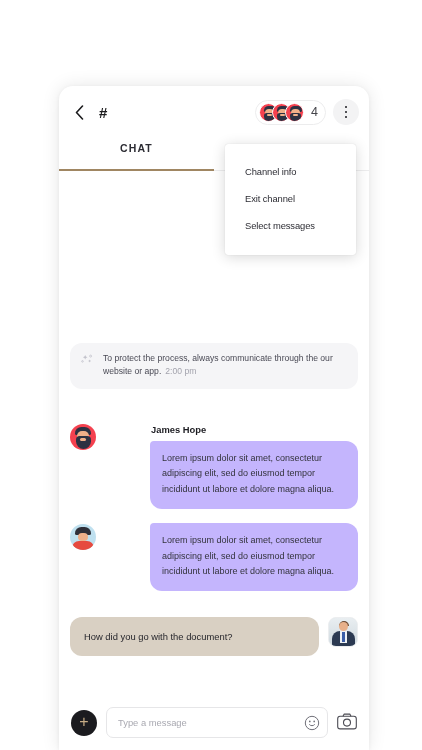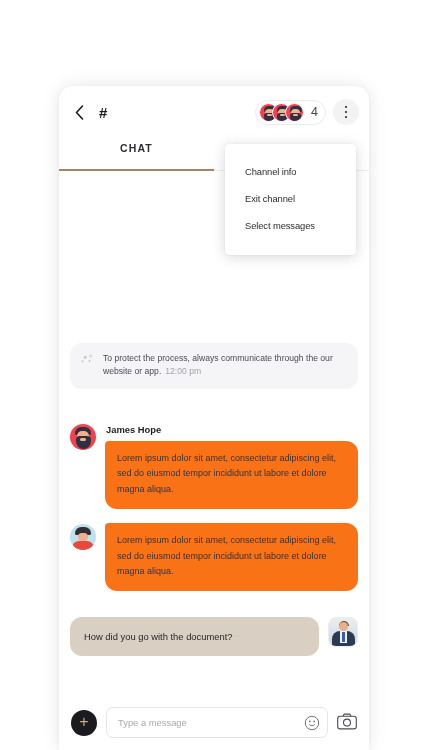--- a/index.html
+++ b/index.html
@@ -154,27 +154,27 @@
   .av.blue { background: #bfe0ef; }
   .av .hair2 { position: absolute; left: 5px; top: 3px; width: 16px; height: 8px; background: #2d3142; border-radius: 8px 8px 2px 2px; }
   .av .skin2 { position: absolute; left: 7px; top: 7px; width: 12px; height: 12px; background: #f0b089; border-radius: 5px; }
   .av .beard2 { position: absolute; left: 5.5px; top: 12px; width: 15px; height: 13px; background: #2d3142; border-radius: 4px 4px 8px 8px; }
   .av .mouth2 { position: absolute; left: 10px; top: 14px; width: 6px; height: 3px; background: #f0b089; border-radius: 2px; }
   
   .av.blue .hair2 { background: #2f2f38; }
   .av.blue .body2 { position: absolute; left: 2px; top: 17px; width: 22px; height: 11px; background: #e64a3f; border-radius: 7px 7px 0 0; }
   .av.blue .face2 { position: absolute; left: 8px; top: 9px; width: 10px; height: 8px; background: #f0b089; border-radius: 4px; }
 
-  .msg-col { flex: 1; min-width: 0; }
+  .msg-col { flex: 1; min-width: 0; margin-left: 45px; }
   .sender {
     font-size: 9.4px; font-weight: 700; color: #1d1d22;
     margin: 1px 0 6px 1px;
   }
   .bubble-in {
-    background: #f97316;
+    background: #c4b5fd;
     border-radius: 4px 12px 12px 12px;
     padding: 10px 12px 11px 12px;
     font-size: 9px; line-height: 1.75; color: #33333c;
   }
 
   .out-row { display: flex; align-items: flex-start; gap: 9px; margin: 26px 0 14px 0; }
   .bubble-out {
     flex: 1;
     background: #d9d0c3;
     border-radius: 12px;
@@ -300,21 +300,21 @@
       <div class="notice">
         <span class="sparkle">
           <svg width="13" height="13" viewBox="0 0 13 13" fill="none">
             <path d="M4.2 0.9 L4.9 2.5 L6.5 3.2 L4.9 3.9 L4.2 5.5 L3.5 3.9 L1.9 3.2 L3.5 2.5 Z" fill="#c3c3cc"></path>
             <path d="M8.6 5.4 L9.1 6.5 L10.2 7 L9.1 7.5 L8.6 8.6 L8.1 7.5 L7 7 L8.1 6.5 Z" fill="#c3c3cc"></path>
             <circle cx="9.6" cy="2.1" r="1" stroke="#c3c3cc" stroke-width="0.8" fill="none"></circle>
             <circle cx="1.5" cy="7.4" r="0.8" stroke="#c3c3cc" stroke-width="0.8" fill="none"></circle>
           </svg>
         </span>
         <div class="notice-text">
-          <span>To protect the process, always communicate through the our website or app.</span><span class="notice-time">12:00 pm</span>
+          <span>To protect the process, always communicate through the our website or app.</span><span class="notice-time">2:00 pm</span>
         </div>
       </div>
 
       <div class="msg-row">
         <div class="av red">
           <span class="hair2"></span>
             <span class="skin2"></span>
             <span class="beard2"></span>
             <span class="mouth2"></span>
         </div>

